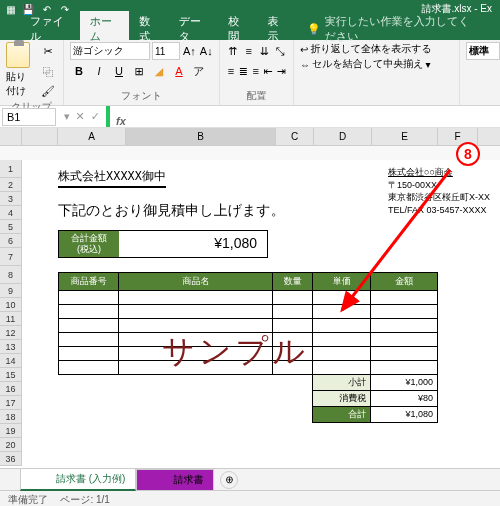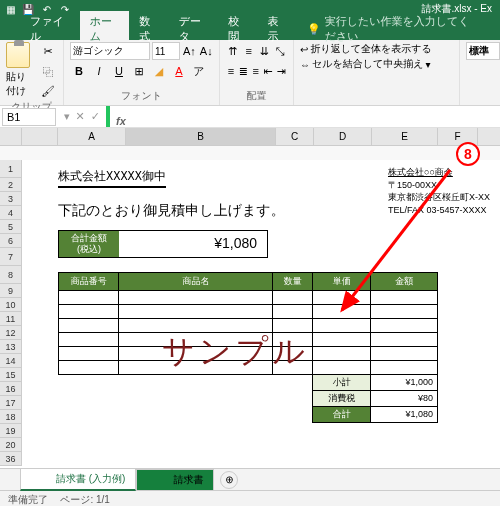--- a/index.html
+++ b/index.html
@@ -51,32 +51,32 @@
   .intro { font-size: 14px; margin-top: 14px; }
   
   .total-box { margin-top: 10px; display: flex; border: 1px solid #000; width: 210px; }
   .total-label { background: #548235; color: #fff; width: 60px; font-size: 9px; text-align: center; padding: 2px 0; line-height: 1.2; }
   .total-value { flex: 1; text-align: right; padding: 4px 10px; font-size: 14px; }
   
   .items-table { margin-top: 14px; border-collapse: collapse; width: 380px; font-size: 9px; }
   .items-table th { background: #548235; color: #fff; border: 1px solid #000; padding: 2px 4px; font-weight: normal; }
   .items-table td { border: 1px solid #000; padding: 1px 4px; height: 14px; }
   .items-table .num { text-align: right; }
-  .items-table .footer-label { text-align: center; background: #e8f0dc; }
+  .items-table .footer-label { text-align: right; background: #e8f0dc; }
   .items-table .footer-label.total { background: #548235; color: #fff; }
   
   .watermark { position: absolute; left: 130px; top: 170px; font-size: 32px; color: #7f1d1d; transform: rotate(0deg); pointer-events: none; letter-spacing: 4px; margin-left: 10px; }
   
   .callout { position: absolute; right: 20px; top: 14px; width: 24px; height: 24px; border: 2px solid red; border-radius: 50%; display: flex; align-items: center; justify-content: center; color: red; font-weight: bold; font-size: 14px; background: #fff; }
   .arrow { position: absolute; right: 38px; top: 38px; pointer-events: none; }
   
   .sheet-tabs { background: #f3f3f3; height: 22px; border-top: 1px solid #ccc; display: flex; align-items: center; padding: 0 20px; gap: 0; font-size: 10px; }
   .sheet-tab { padding: 3px 10px; border: 1px solid #ccc; border-bottom: none; background: #fff; cursor: pointer; }
   .sheet-tab.active { border-bottom: 2px solid #217346; color: #217346; padding-left: 35px; }
-  .sheet-tab.other { background: #15803d; padding-left: 36px; }
+  .sheet-tab.other { background: #a21caf; padding-left: 36px; }
   .add-sheet { width: 18px; height: 18px; border: 1px solid #ccc; border-radius: 50%; display: flex; align-items: center; justify-content: center; margin-left: 6px; cursor: pointer; }
   
   .statusbar { background: #f3f3f3; height: 18px; border-top: 1px solid #ccc; display: flex; align-items: center; padding: 0 8px; font-size: 10px; color: #555; gap: 12px; }
   
   .corner { width: 22px; height: 18px; background: #e6e6e6; border-right: 1px solid #ccc; border-bottom: 1px solid #ccc; }
   .top-ruler-space { height: 14px; background: #f8f8f8; }
 </style>
 </head>
 <body>
 

